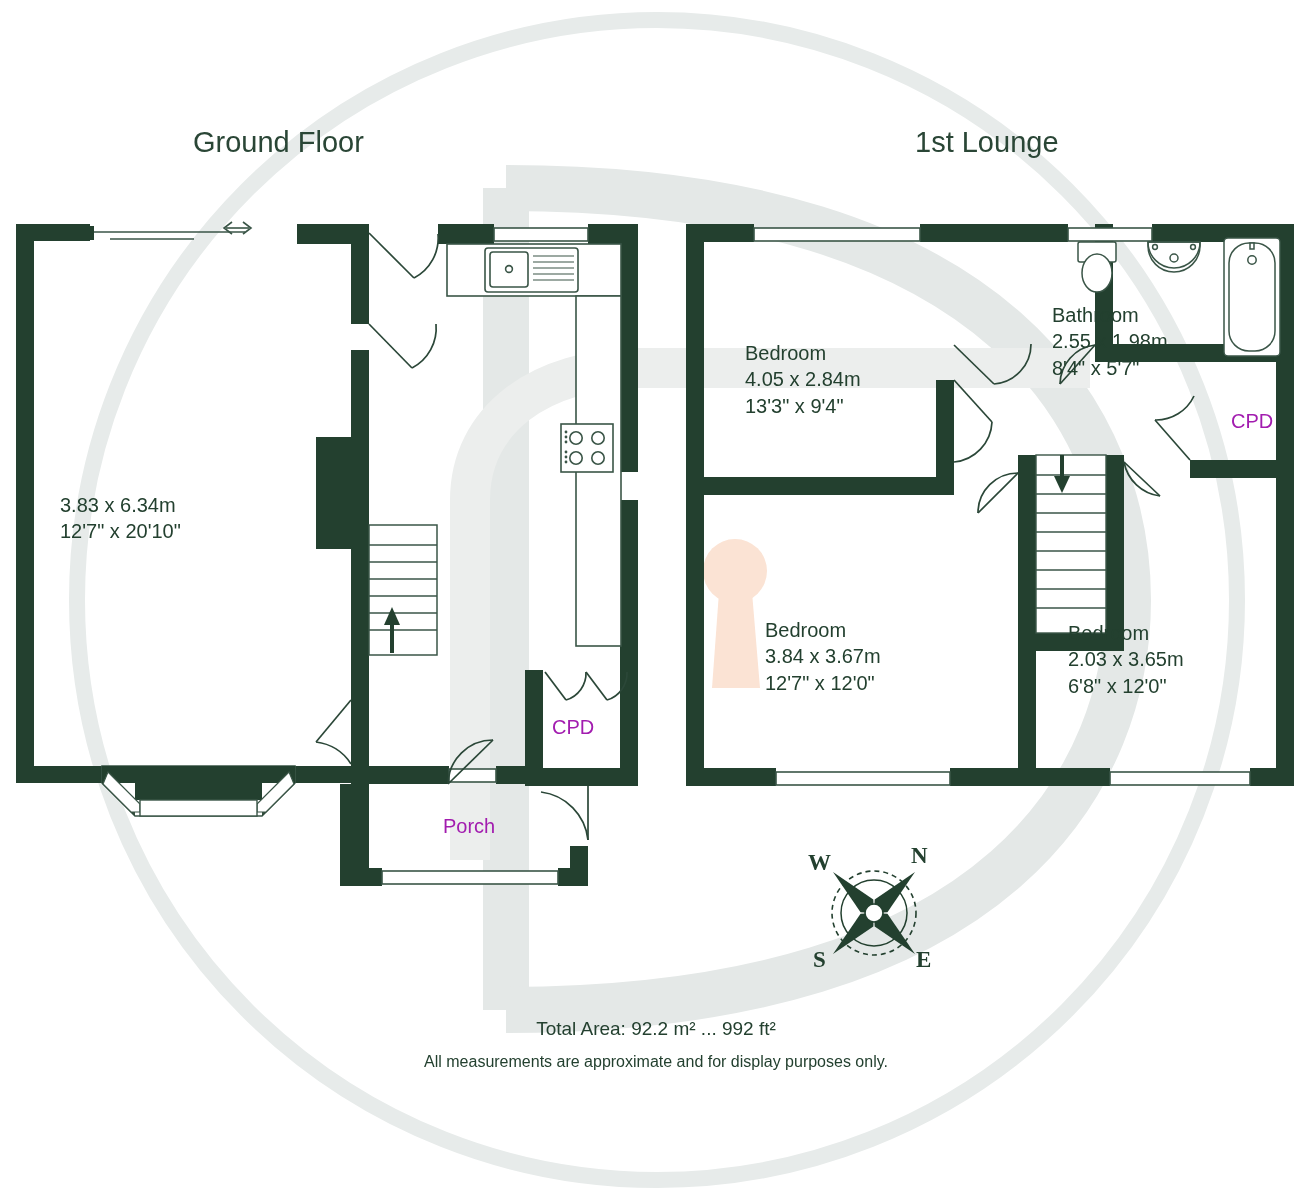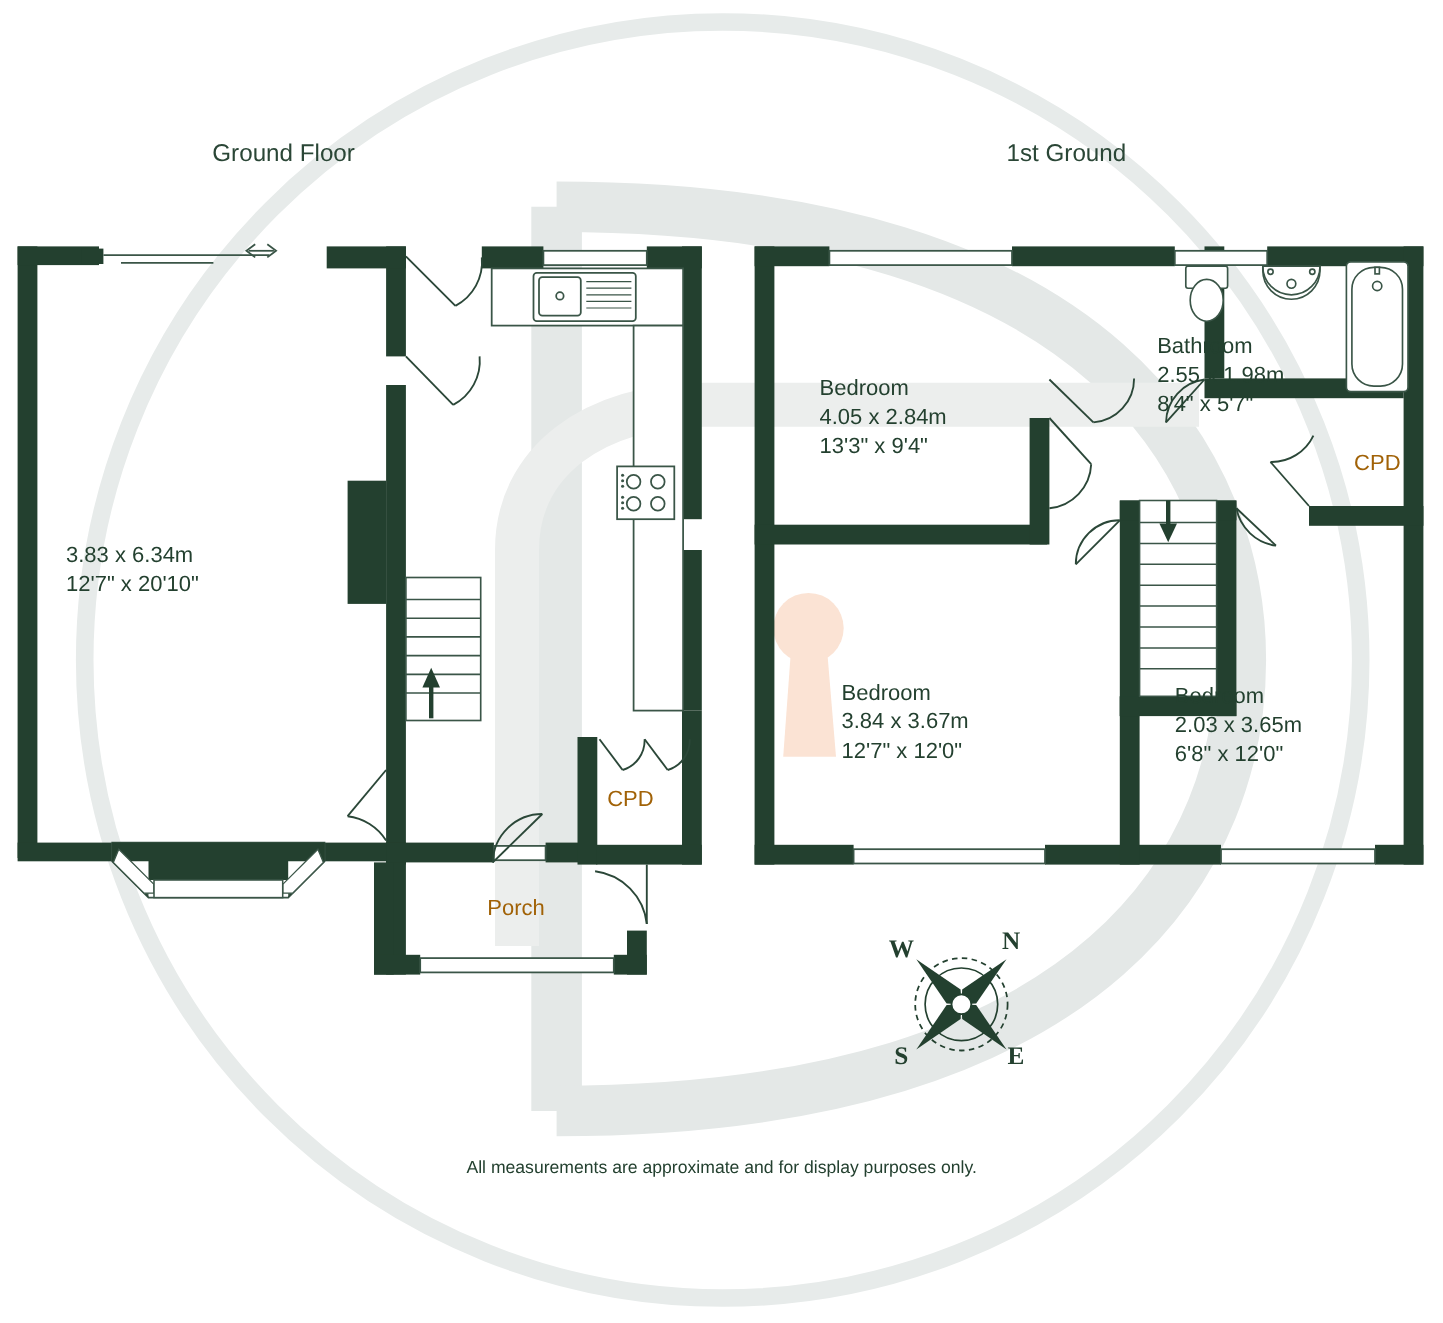--- a/index.html
+++ b/index.html
@@ -1,26 +1,26 @@
 <!DOCTYPE html>
 <html><head>
 <meta charset="utf-8">
 <title>Floor Plan</title>
 <style>
   html,body{margin:0;padding:0;background:#ffffff;}
   body{width:1312px;height:1203px;position:relative;overflow:hidden;
        font-family:"Liberation Sans","DejaVu Sans",sans-serif;color:#23402f;}
   #stage{position:absolute;left:0;top:0;width:1312px;height:1203px;}
   svg.layer{position:absolute;left:0;top:0;width:1312px;height:1203px;}
-  .floorTitle{position:absolute;font-size:22px;color:#2a4636;white-space:nowrap;}
+  .floorTitle{position:absolute;font-size:29px;color:#2a4636;white-space:nowrap;}
   .roomLbl{position:absolute;text-align:left;white-space:nowrap;color:#23402f;line-height:1.32;}
   .roomLbl .nm{font-size:20px;display:block;}
   .roomLbl .d1{font-size:20px;display:block;}
   .roomLbl .d2{font-size:20px;display:block;}
-  .smallLbl{position:absolute;font-size:20px;color:#a16207;white-space:nowrap;}
+  .smallLbl{position:absolute;font-size:20px;color:#a21caf;white-space:nowrap;}
   .footTxt{position:absolute;width:100%;text-align:center;color:#23402f;}
   .foot1{font-size:19px;top:1018px;}
   .foot2{font-size:16px;top:1053px;}
   .compassLbl{position:absolute;font-size:23px;font-weight:bold;color:#23402f;
               font-family:"Liberation Serif","DejaVu Serif",serif;}
 </style>
 </head>
 <body>
 
 <div id="stage">
@@ -300,21 +300,21 @@
         <path d="M 0 -58 L 9 -10 L 0 0 L -9 -10 Z"></path>
         <path d="M 0 58 L 9 10 L 0 0 L -9 10 Z"></path>
         <path d="M -58 0 L -10 9 L 0 0 L -10 -9 Z"></path>
         <path d="M 58 0 L 10 9 L 0 0 L 10 -9 Z"></path>
       </g>
       <circle cx="0" cy="0" r="9" fill="#ffffff" stroke="#23402f" stroke-width="1.6"></circle>
     </g>
   </svg>
 
   <div class="floorTitle" style="left:193px;top:126px;">Ground Floor</div>
-  <div class="floorTitle" style="left:915px;top:126px;">1st Ground</div>
+  <div class="floorTitle" style="left:915px;top:126px;">1st Lounge</div>
 
   <div class="roomLbl" style="left:60px;top:492px;width:270px;">
     <span class="d1">3.83 x 6.34m</span>
     <span class="d2">12'7" x 20'10"</span>
   </div>
 
 
   <div class="smallLbl" style="left:552px;top:716px;">CPD</div>
   <div class="smallLbl" style="left:443px;top:815px;">Porch</div>
 
@@ -342,15 +342,16 @@
     <span class="d2">8'4" x 5'7"</span>
   </div>
 
   <div class="smallLbl" style="left:1231px;top:410px;">CPD</div>
 
   <div class="compassLbl" style="left:808px;top:850px;">W</div>
   <div class="compassLbl" style="left:911px;top:843px;">N</div>
   <div class="compassLbl" style="left:813px;top:947px;">S</div>
   <div class="compassLbl" style="left:916px;top:947px;">E</div>
 
+  <div class="footTxt foot1">Total Area: 92.2 m² ... 992 ft²</div>
   <div class="footTxt foot2">All measurements are approximate and for display purposes only.</div>
 
 </div>
 
 </body></html>

